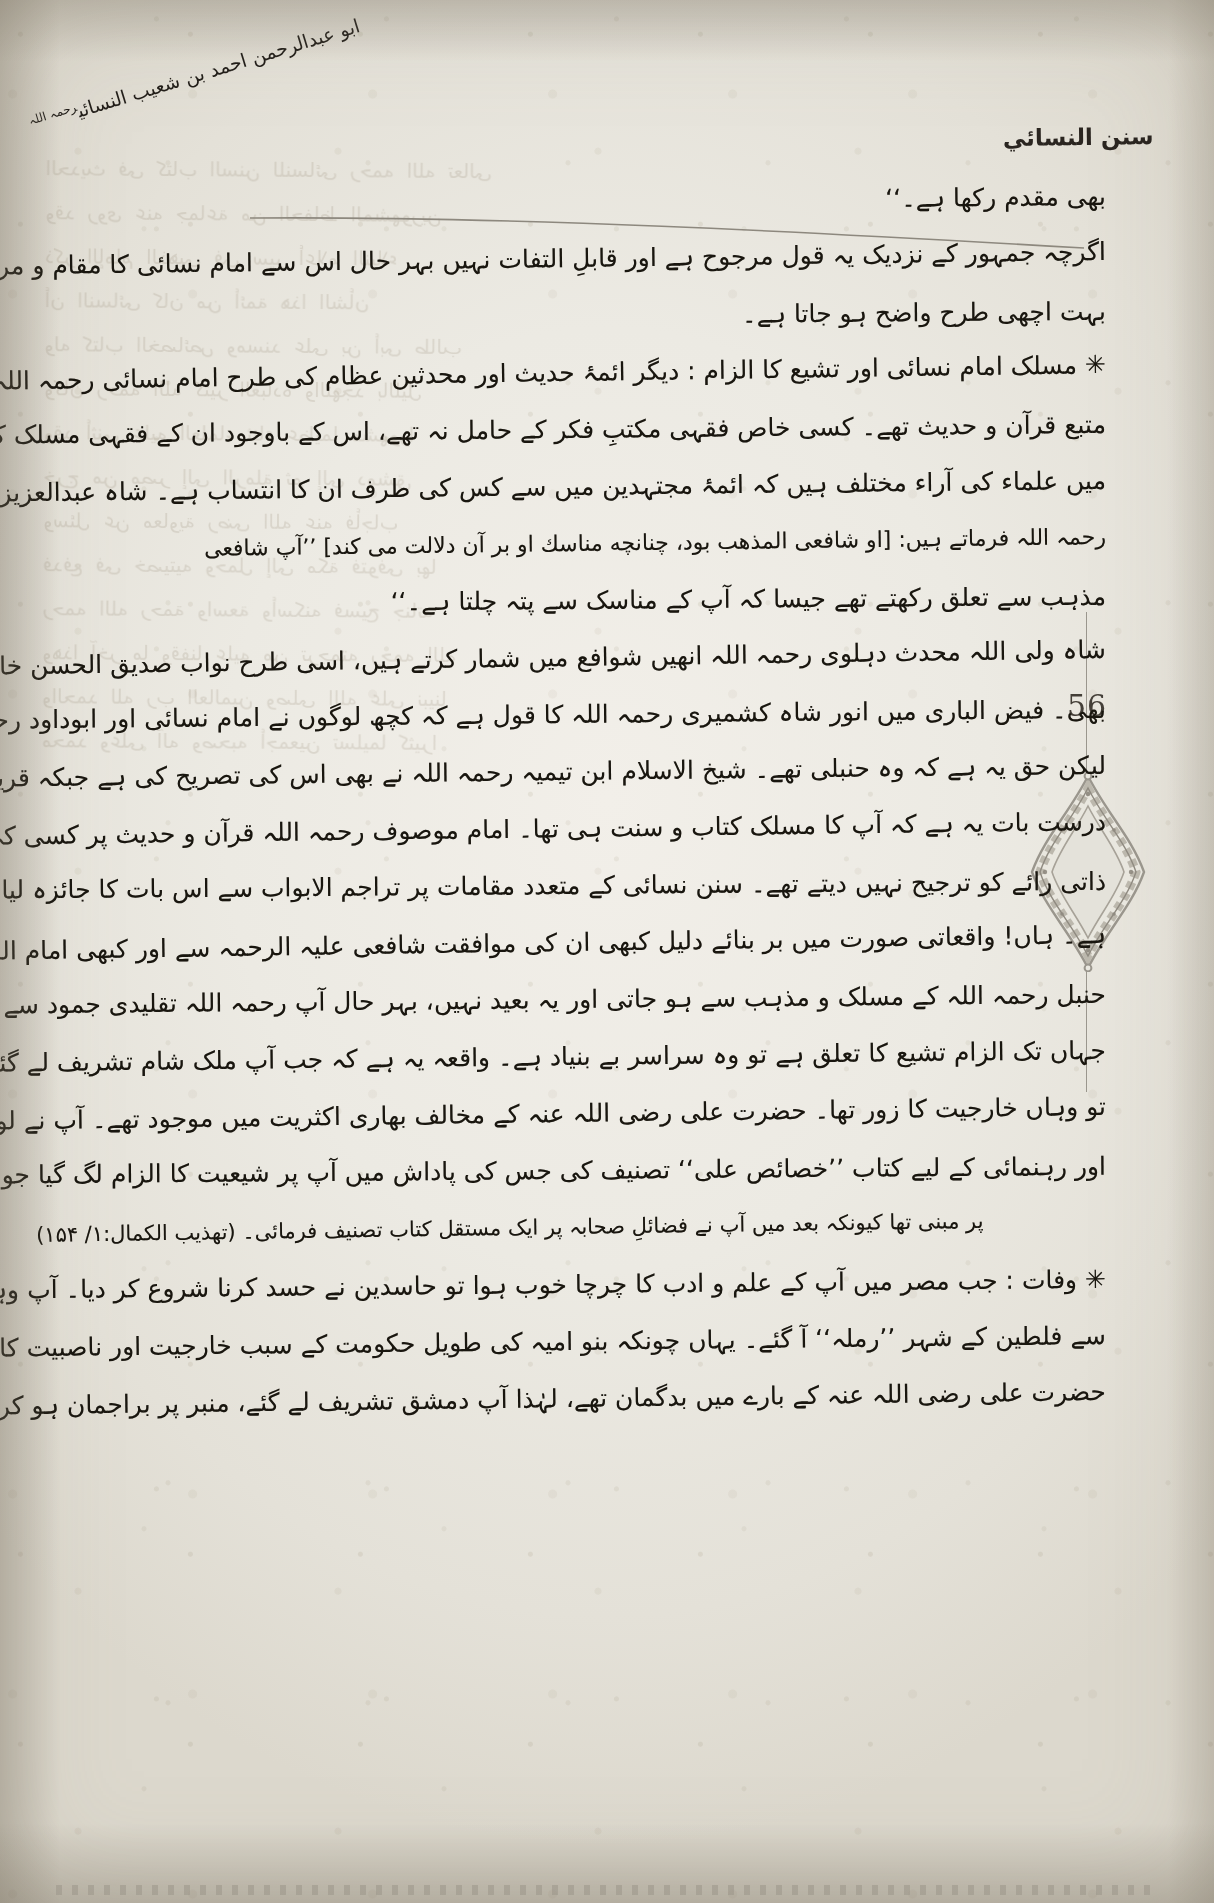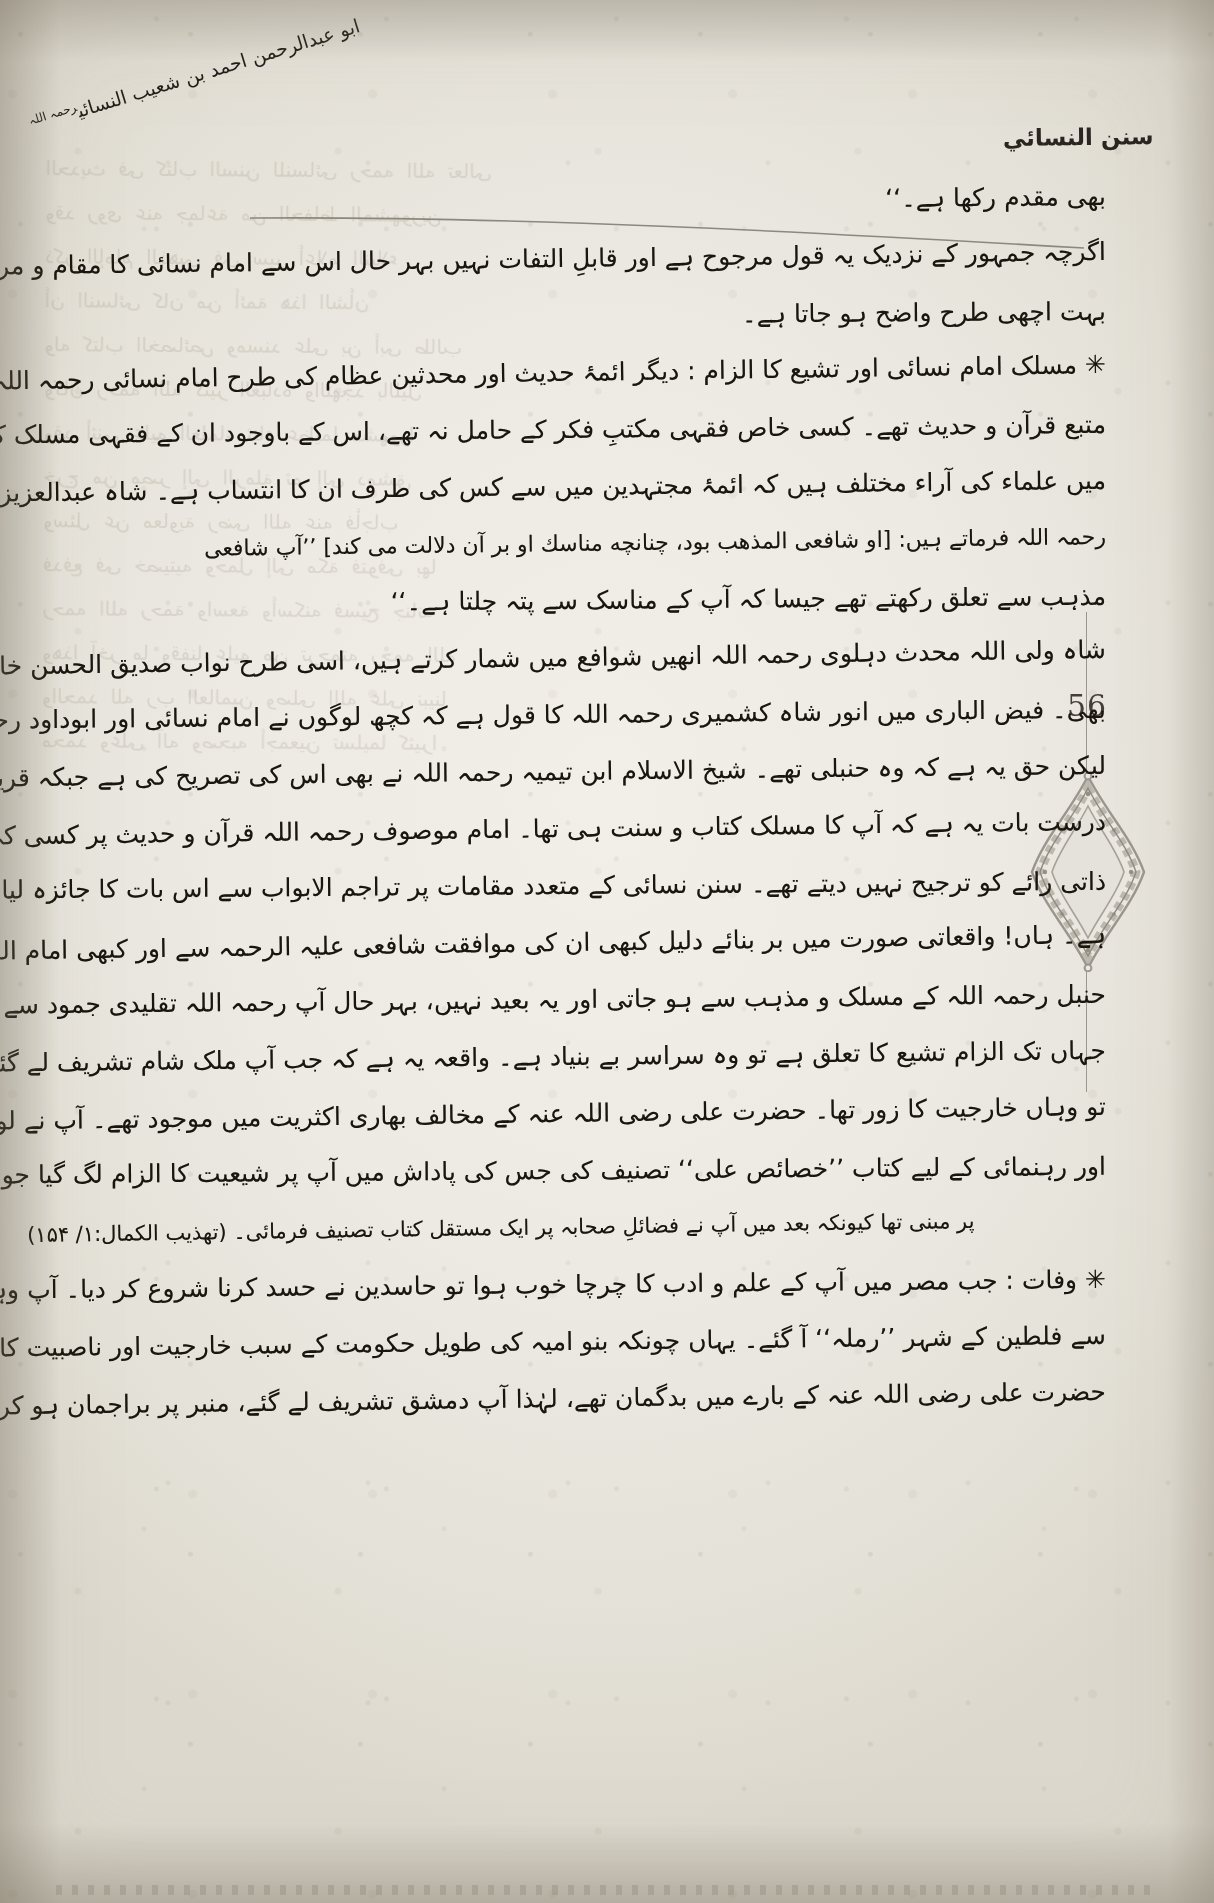--- a/index.html
+++ b/index.html
@@ -84,21 +84,21 @@
   #med-line-bot{position:absolute;left:64px;top:356px;width:1px;height:124px;background:#9a968d;}
   #medallion{position:absolute;left:6px;top:160px;width:120px;height:200px;}
   #med-num{
     position:absolute;left:0;right:0;top:76px;text-align:center;
     font-family:"DejaVu Serif","Liberation Serif",serif;
     font-size:30px;color:#4a4views;color:#443f38;letter-spacing:1px;
   }
 
   
   #body{
-    position:absolute;left:27px;right:108px;top:178px;
+    position:absolute;left:36px;right:108px;top:178px;
     color:#1d1a16;
     font-family:"DejaVu Sans","Liberation Sans",sans-serif;
     direction:rtl;
     text-align:justify;
   }
   .ln{
     display:block;
     white-space:nowrap;
     font-size:25px;
     line-height:47px;

